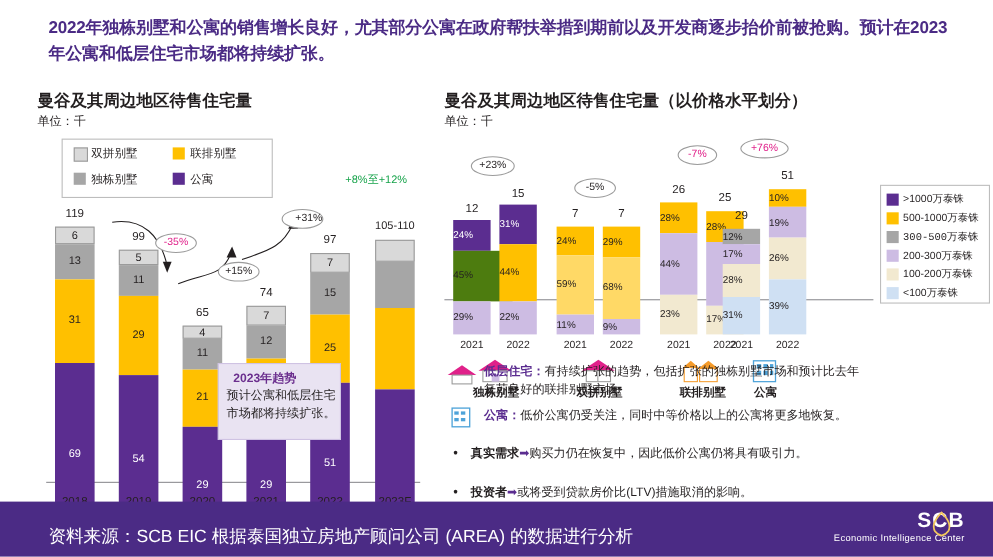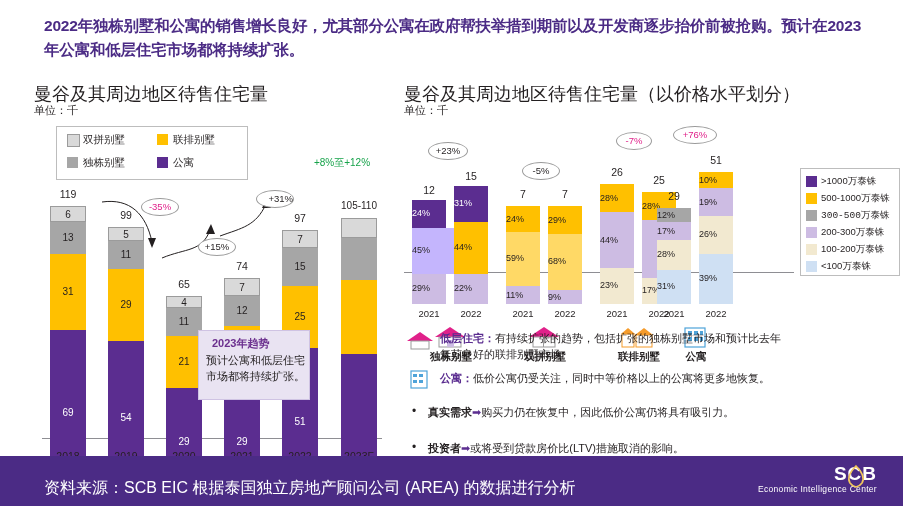--- a/index.html
+++ b/index.html
@@ -4,21 +4,21 @@
 <style>
   html,body{margin:0;padding:0;}
   body{width:903px;height:506px;background:#ffffff;font-family:"Liberation Sans",sans-serif;overflow:hidden;position:relative;}
   .page{position:relative;width:903px;height:506px;}
 
   
   .header{position:absolute;left:0;top:0;width:903px;height:72px;background:#ffffff;}
   .header-title{position:absolute;left:44px;top:14px;width:830px;font-size:15.5px;font-weight:bold;color:#4b2b85;line-height:24px;letter-spacing:-0.2px;}
 
   
-  .panel-title{position:absolute;font-size:18px;font-weight:normal;color:#231f20;}
+  .panel-title{position:absolute;font-size:15px;font-weight:bold;color:#231f20;}
   .panel-unit{position:absolute;font-size:11px;color:#231f20;}
 
   .axis-line{position:absolute;background:#8e8e93;}
 
   
   .legend-box{position:absolute;border:1px solid #bdbdbd;background:#fff;}
   .lg-item{position:absolute;font-size:10.5px;color:#231f20;white-space:nowrap;}
   .lg-sw{position:absolute;width:11px;height:11px;}
 
   
@@ -178,42 +178,42 @@
 
     <svg class="arrow-svg" style="left:90px;top:196px;" width="230" height="90">
       <path d="M12,6 C40,2 56,18 62,46" stroke="#231f20" stroke-width="1" fill="none"></path>
       <polygon points="62,52 58,42 66,42" fill="#231f20"></polygon>
       <path d="M72,62 C96,52 112,56 120,34" stroke="#231f20" stroke-width="1" fill="none"></path>
       <polygon points="121,28 116,38 125,38" fill="#231f20"></polygon>
       <path d="M130,40 C152,32 166,30 176,8" stroke="#231f20" stroke-width="1" fill="none"></path>
       <polygon points="177,2 172,12 181,12" fill="#231f20"></polygon>
     </svg>
 
-    <div class="pct-oval" style="left:141px;top:198px;width:36px;">-35%</div>
+    <div class="pct-oval" style="left:141px;top:212px;width:36px;">-35%</div>
     <div class="pct-oval" style="left:198px;top:238px;width:36px;color:#231f20;">+15%</div>
     <div class="pct-oval" style="left:256px;top:190px;width:36px;color:#231f20;text-align:right;">+31%</div>
     <div class="pct-flat" style="left:294px;top:156px;width:96px;">+8%至+12%</div>
   </div>
 
   <div>
     <div class="panel-title" style="left:404px;top:82px;">曼谷及其周边地区待售住宅量（以价格水平划分）</div>
     <div class="panel-unit" style="left:404px;top:103px;">单位：千</div>
 
     <div class="axis-line" style="left:404px;top:272px;width:390px;height:1px;"></div>
 
     <div style="position:absolute;left:406px;top:150px;width:90px;height:170px;">
       <div class="pct-oval" style="left:22px;top:-8px;width:38px;color:#231f20;">+23%</div>
 
       <div style="position:absolute;left:6px;top:34px;width:34px;">
         <div class="rtot" style="position:relative;">12</div>
       </div>
       <div class="bar-seg" style="left:6px;top:50px;width:34px;height:28px;background:#5b2d90;">
         <div class="rcol-pct" style="top:9px;color:#fff;">24%</div>
       </div>
-      <div class="bar-seg" style="left:6px;top:78px;width:54px;height:46px;background:#c4b5fd;">
+      <div class="bar-seg" style="left:6px;top:78px;width:54px;height:46px;background:#4d7c0f;">
         <div class="rcol-pct" style="top:18px;color:#231f20;">45%</div>
       </div>
       <div class="bar-seg" style="left:6px;top:124px;width:34px;height:30px;background:#cdbce3;">
         <div class="rcol-pct" style="top:10px;color:#231f20;">29%</div>
       </div>
       <div class="ryr" style="left:6px;top:158px;width:34px;">2021</div>
 
       <div style="position:absolute;left:48px;top:20px;width:34px;">
         <div class="rtot" style="position:relative;">15</div>
       </div>

